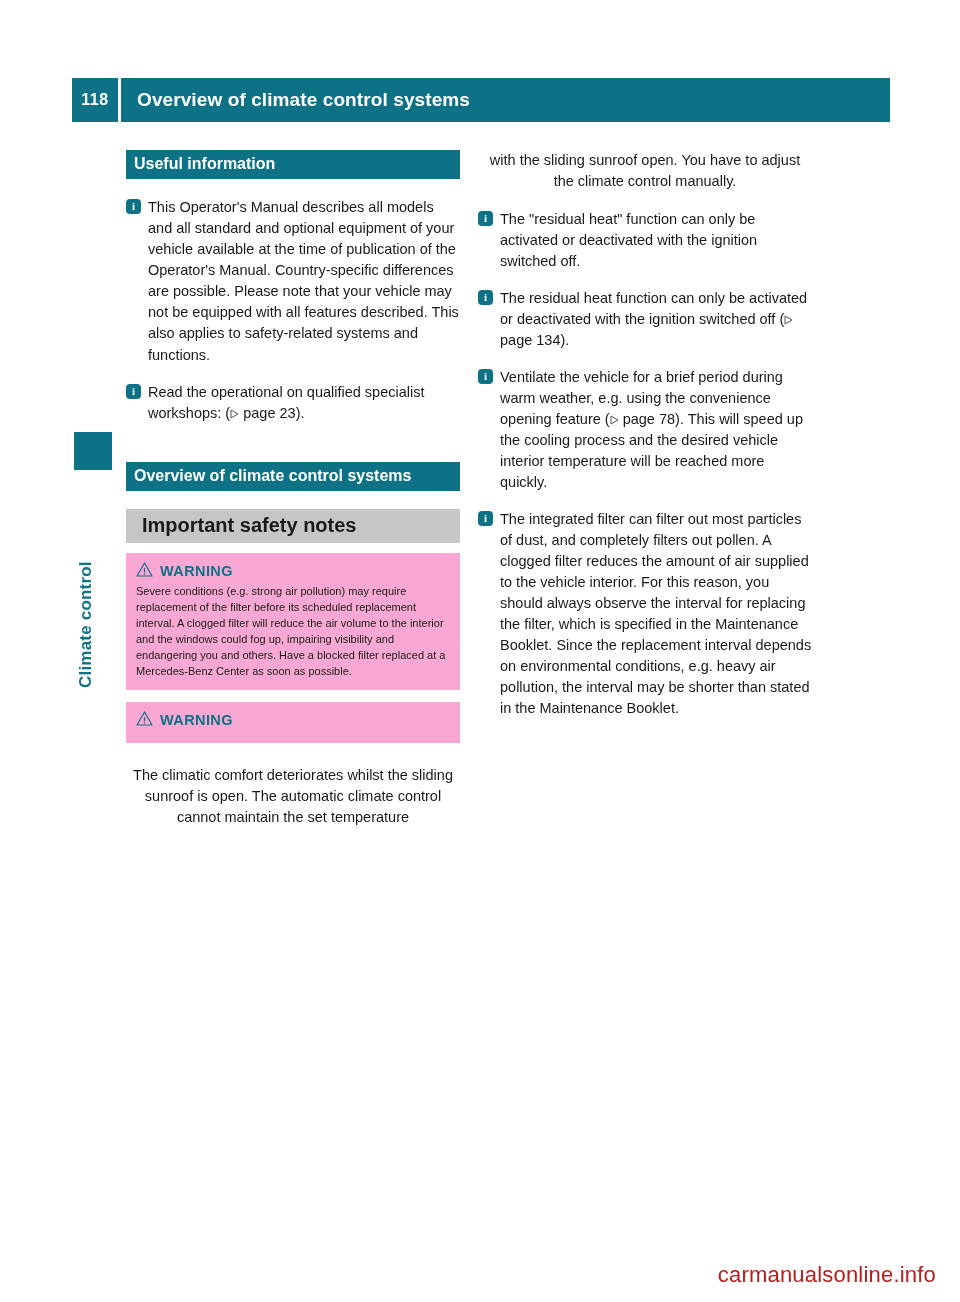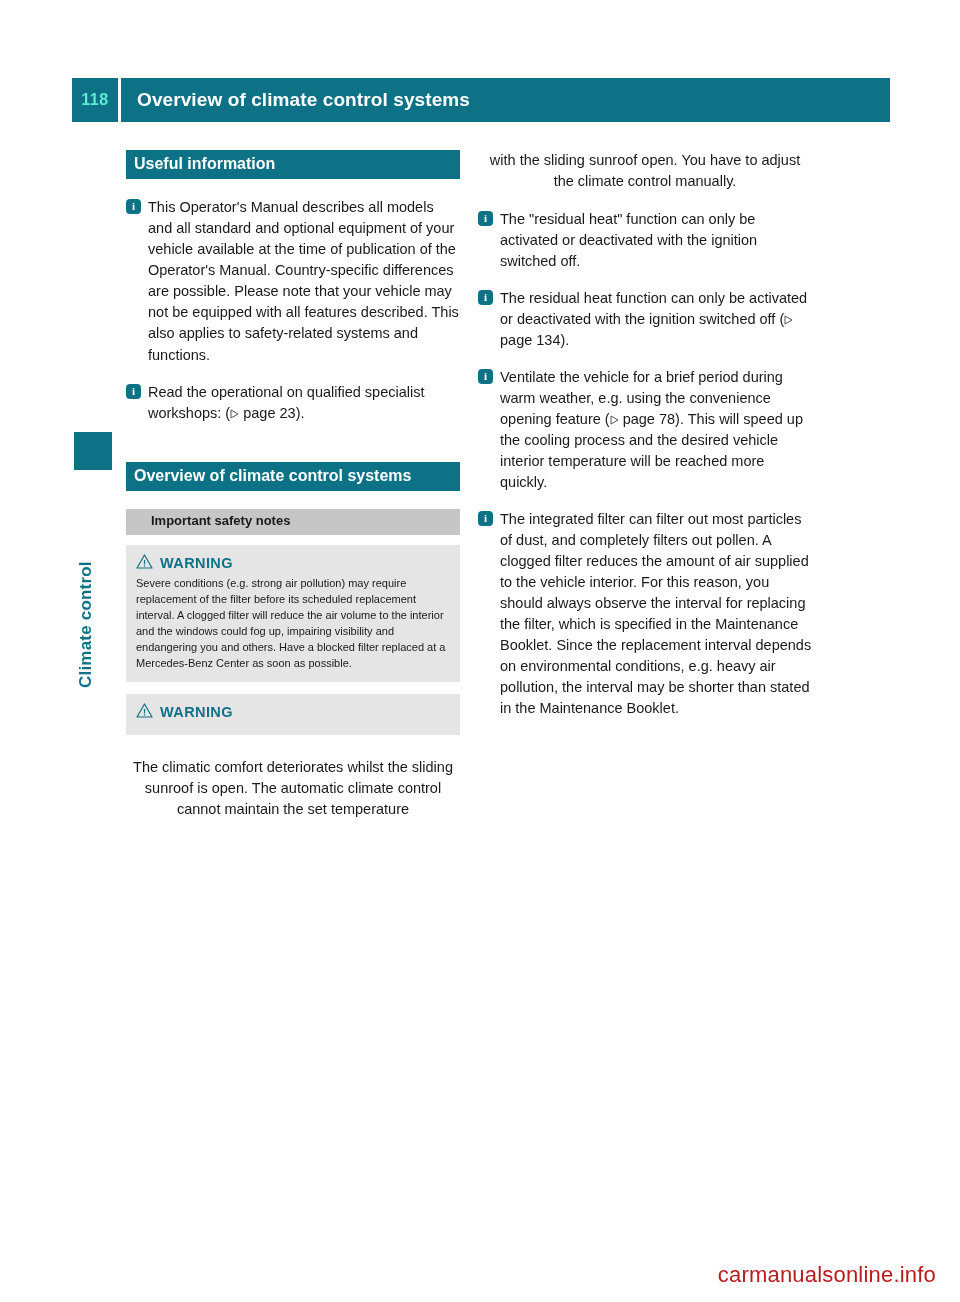--- a/index.html
+++ b/index.html
@@ -23,21 +23,21 @@
     top: 78px;
     width: 818px;
     height: 44px;
     background: #0e7287;
     display: flex;
     align-items: center;
   }
   .page-number {
     width: 46px;
     text-align: center;
-    color: #5eead4;
+    color: #ffffff;
     font-size: 16px;
     font-weight: bold;
     letter-spacing: .5px;
     flex: 0 0 auto;
   }
   .header-divider {
     width: 3px;
     height: 44px;
     background: #ffffff;
     flex: 0 0 auto;
@@ -89,23 +89,23 @@
     color: #ffffff;
     font-size: 16px;
     font-weight: bold;
     padding: 5px 6px 6px 8px;
     line-height: 1.15;
     margin-bottom: 18px;
   }
   .subsection-bar {
     background: #c6c6c6;
     color: #1a1a1a;
-    font-size: 13px;
-    font-weight: bold;
-    padding: 5px 8px 6px 25px;
+    font-size: 20px;
+    font-weight: bold;
+    padding: 5px 8px 6px 16px;
     line-height: 1.15;
     margin-bottom: 10px;
   }
 
   
   p.body {
     font-size: 14.5px;
     line-height: 1.45;
     margin: 0 0 11px 0;
     text-align: center;
@@ -134,21 +134,21 @@
     color: #ffffff;
     font-size: 11px;
     font-weight: bold;
     line-height: 15px;
     text-align: center;
     font-family: "Liberation Serif", serif;
   }
 
   
   .warning-box {
-    background: #e5e5e5;
+    background: #f9a8d4;
     padding: 9px 10px 10px 10px;
     margin-bottom: 12px;
   }
   .warning-head {
     display: flex;
     align-items: center;
     gap: 7px;
     margin-bottom: 3px;
   }
   .warning-head .warn-label {

